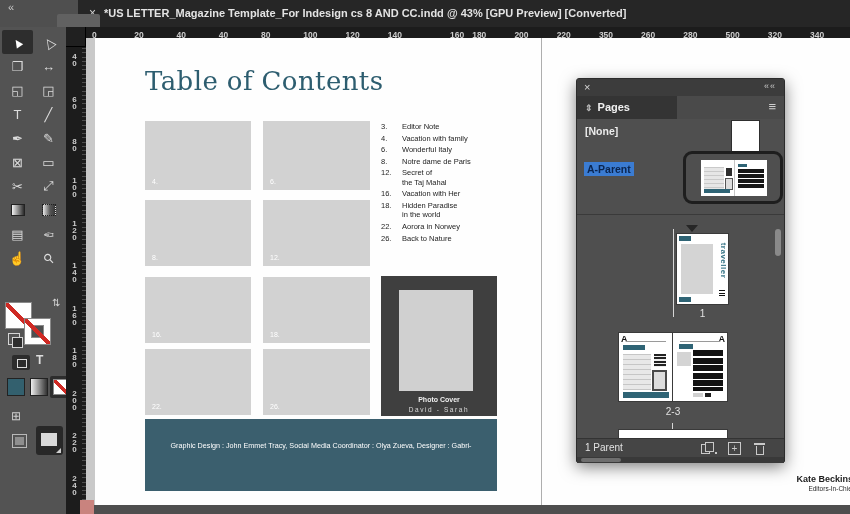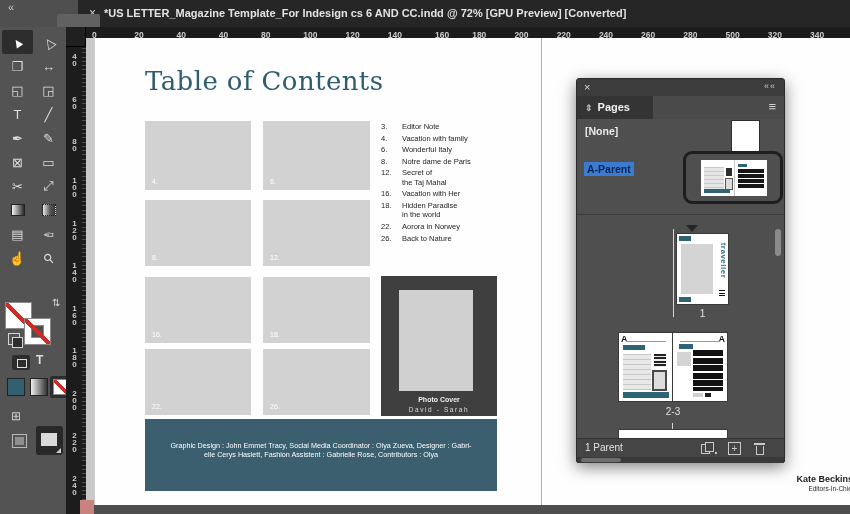--- a/index.html
+++ b/index.html
@@ -87,21 +87,21 @@
   #rp-name { position:absolute; left:224px; top:436px; width:130px; text-align:center; font-size:9px; font-weight:bold; color:#1d1d1d; }
   #rp-role { position:absolute; left:224px; top:447px; width:130px; text-align:center; font-size:6.5px; color:#2a2a2a; }
 
   
   #pages-panel { left:576px; top:78px; width:209px; height:384px; background:#4f4f4f; z-index:10;
                  box-shadow:0 5px 16px rgba(0,0,0,.5); border:1px solid #2c2c2c; border-radius:3px 3px 0 0; }
   #pp-topbar { position:absolute; left:0; top:0; width:100%; height:17px; background:#3c3c3c; border-radius:2px 2px 0 0; }
   #pp-topbar .x { position:absolute; left:7px; top:2px; color:#d8d8d8; font-size:11px; }
   #pp-topbar .col { position:absolute; right:8px; top:2px; color:#c4c4c4; font-size:9px; letter-spacing:1px; }
   #pp-tabrow { position:absolute; left:0; top:17px; width:100%; height:23px; background:#4a4a4a; }
-  #pp-tab { position:absolute; left:0; top:0; width:76px; height:23px; background:#343434; color:#f0f0f0; font-size:11px; font-weight:bold; line-height:23px; padding-left:8px; }
+  #pp-tab { position:absolute; left:0; top:0; width:100px; height:23px; background:#343434; color:#f0f0f0; font-size:11px; font-weight:bold; line-height:23px; padding-left:8px; }
   #pp-tab .di { font-size:9px; color:#bbb; margin-right:5px; }
   #pp-menu { position:absolute; right:8px; top:3px; color:#cfcfcf; font-size:13px; }
   .pp-item-label { position:absolute; font-size:10.5px; font-weight:bold; color:#ececec; }
   #lbl-none { left:8px; top:46px; }
   #lbl-aparent { left:7px; top:83px; background:#3b7cd2; color:#0a2550; padding:1px 3px; }
   #thumb-none { position:absolute; left:155px; top:42px; width:27px; height:31px; background:#fff; box-shadow:0 0 0 1px #2e2e2e; }
   #ap-outline { position:absolute; left:106px; top:72px; width:100px; height:53px; border:3px solid #1e1e1e; border-radius:9px; }
   #ap-spread { position:absolute; left:124px; top:81px; width:66px; height:36px; background:#fff; }
   #ap-spread .mid { position:absolute; left:33px; top:0; width:1px; height:100%; background:#c6c6c6; }
   #ap-spread .lgrid { position:absolute; left:3px; top:7px; width:20px; height:22px;
@@ -163,21 +163,21 @@
 </head>
 <body>
 
 <div id="app">
 
   <div id="dock-corner" class="abs">
     <span class="chev">«</span>
   </div>
   <div id="titlebar" class="abs">
     <span class="close">×</span>
-    <span class="title">*US LETTER_Magazine Template_For Indesign cs 6 AND CC.indd @ 72% [GPU Preview] [Converted]</span>
+    <span class="title">*US LETTER_Magazine Template_For Indesign cs 8 AND CC.indd @ 43% [GPU Preview] [Converted]</span>
   </div>
   <div id="tools-grip" class="abs"></div>
 
   <div id="toolbar" class="abs">
     <div id="tool-grid">
         <div class="tool sel">
           <span style="transform: rotate(-35deg);">▲</span>
         </div>
         <div class="tool">
           <span style="transform: rotate(-35deg);">△</span>
@@ -285,25 +285,25 @@
     </div>
   <div id="hruler" class="abs">
       <div class="hlabel" style="left: 6px;">0</div>
       <div class="hlabel" style="left: 48.24px;">20</div>
       <div class="hlabel" style="left: 90.48px;">40</div>
       <div class="hlabel" style="left: 132.72px;">40</div>
       <div class="hlabel" style="left: 174.96px;">80</div>
       <div class="hlabel" style="left: 217.2px; text-align: right;">100</div>
       <div class="hlabel" style="left: 259.44px;">120</div>
       <div class="hlabel" style="left: 301.68px;">140</div>
-      <div class="hlabel" style="left: 349px; text-decoration: underline;">160</div>
+      <div class="hlabel" style="left: 364px; text-decoration: underline;">160</div>
       <div class="hlabel" style="left: 386.16px;">180</div>
       <div class="hlabel" style="left: 428.4px;">200</div>
       <div class="hlabel" style="left: 470.64px;">220</div>
-      <div class="hlabel" style="left: 512.88px;">240</div>
+      <div class="hlabel" style="left: 512.88px;">350</div>
       <div class="hlabel" style="left: 555.12px;">260</div>
       <div class="hlabel" style="left: 597.36px;">280</div>
       <div class="hlabel" style="left: 639.6px;">500</div>
       <div class="hlabel" style="left: 681.84px;">320</div>
       <div class="hlabel" style="left: 724.08px;">340</div>
     </div>
   <div id="ruler-corner" class="abs"></div>
 
   <div id="canvas" class="abs">
     <div id="page-left">
@@ -374,21 +374,20 @@
             <span class="tt">Back to Nature</span>
           </div>
         </div>
       <div id="photo-cover">
         <div class="ph"></div>
         <div class="c1">Photo Cover</div>
         <div class="c2">David - Sarah</div>
       </div>
       <div id="editors-box">
           <div class="ed-line">Graphic Design : John Emmet Tracy, Social Media Coordinator : Olya Zueva, Designer :  Gabri-</div>
-          <div class="ed-line">elle Cerys Haslett, Fashion Assistent : Gabrielle Rose, Contributors : Olya</div>
         </div>
     </div>
     <div id="spine"></div>
     <div id="page-right">
       <div id="rp-text"></div>
 
       <div id="rp-name">Kate Beckinsale</div>
       <div id="rp-role">Editors-In-Chief</div>
     </div>
   </div>

